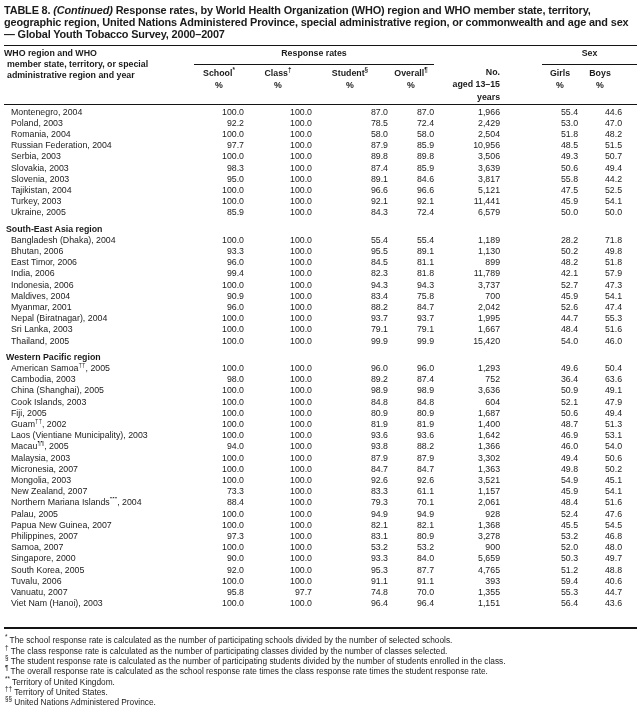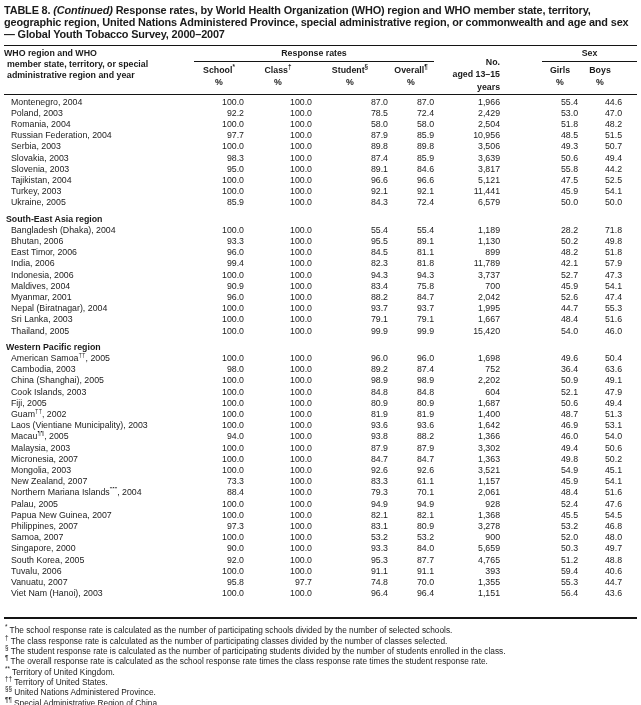--- a/index.html
+++ b/index.html
@@ -34,21 +34,21 @@
     font-weight: bold;
     font-size: 8.8px;
     padding: 0;
     vertical-align: top;
   }
   tr.hr1 { height: 13px; }
   tr.hr2 { height: 27px; }
   .h-name { text-align: left; padding-top: 2px; line-height: 11.3px; font-weight: bold; }
   .h-name .ind { padding-left: 3px; }
   .h-group { text-align: center; padding-top: 2px; border-bottom: 1px solid #141414; line-height: 10px; }
-  .h-no { text-align: right; padding-right: 2px; padding-top: 10px; line-height: 12.6px; }
+  .h-no { text-align: right; padding-right: 2px; padding-top: 20px; line-height: 12.6px; }
   .h-col { text-align: center; padding-top: 2px; line-height: 12px; }
   .h-boys { padding-right: 15px; }
   .h-gap { }
 
   tbody td {
     font-size: 8.8px;
     line-height: 11.2px;
     padding: 0;
     white-space: nowrap;
     overflow: hidden;
@@ -370,21 +370,21 @@
         </tr>
         <tr>
           <td colspan="9" class="c-region">Western Pacific region</td>
         </tr>
         <tr>
           <td class="c-name">American Samoa<sup>††</sup>, 2005</td>
           <td class="c-num">100.0</td>
           <td class="c-num">100.0</td>
           <td class="c-num">96.0</td>
           <td class="c-num">96.0</td>
-          <td class="c-num c-n">1,698</td>
+          <td class="c-num c-n">1,293</td>
           <td></td>
           <td class="c-num">49.6</td>
           <td class="c-num c-boys">50.4</td>
         </tr>
         <tr>
           <td class="c-name">Cambodia, 2003</td>
           <td class="c-num">98.0</td>
           <td class="c-num">100.0</td>
           <td class="c-num">89.2</td>
           <td class="c-num">87.4</td>
@@ -392,21 +392,21 @@
           <td></td>
           <td class="c-num">36.4</td>
           <td class="c-num c-boys">63.6</td>
         </tr>
         <tr>
           <td class="c-name">China (Shanghai), 2005</td>
           <td class="c-num">100.0</td>
           <td class="c-num">100.0</td>
           <td class="c-num">98.9</td>
           <td class="c-num">98.9</td>
-          <td class="c-num c-n">2,202</td>
+          <td class="c-num c-n">3,636</td>
           <td></td>
           <td class="c-num">50.9</td>
           <td class="c-num c-boys">49.1</td>
         </tr>
         <tr>
           <td class="c-name">Cook Islands, 2003</td>
           <td class="c-num">100.0</td>
           <td class="c-num">100.0</td>
           <td class="c-num">84.8</td>
           <td class="c-num">84.8</td>

